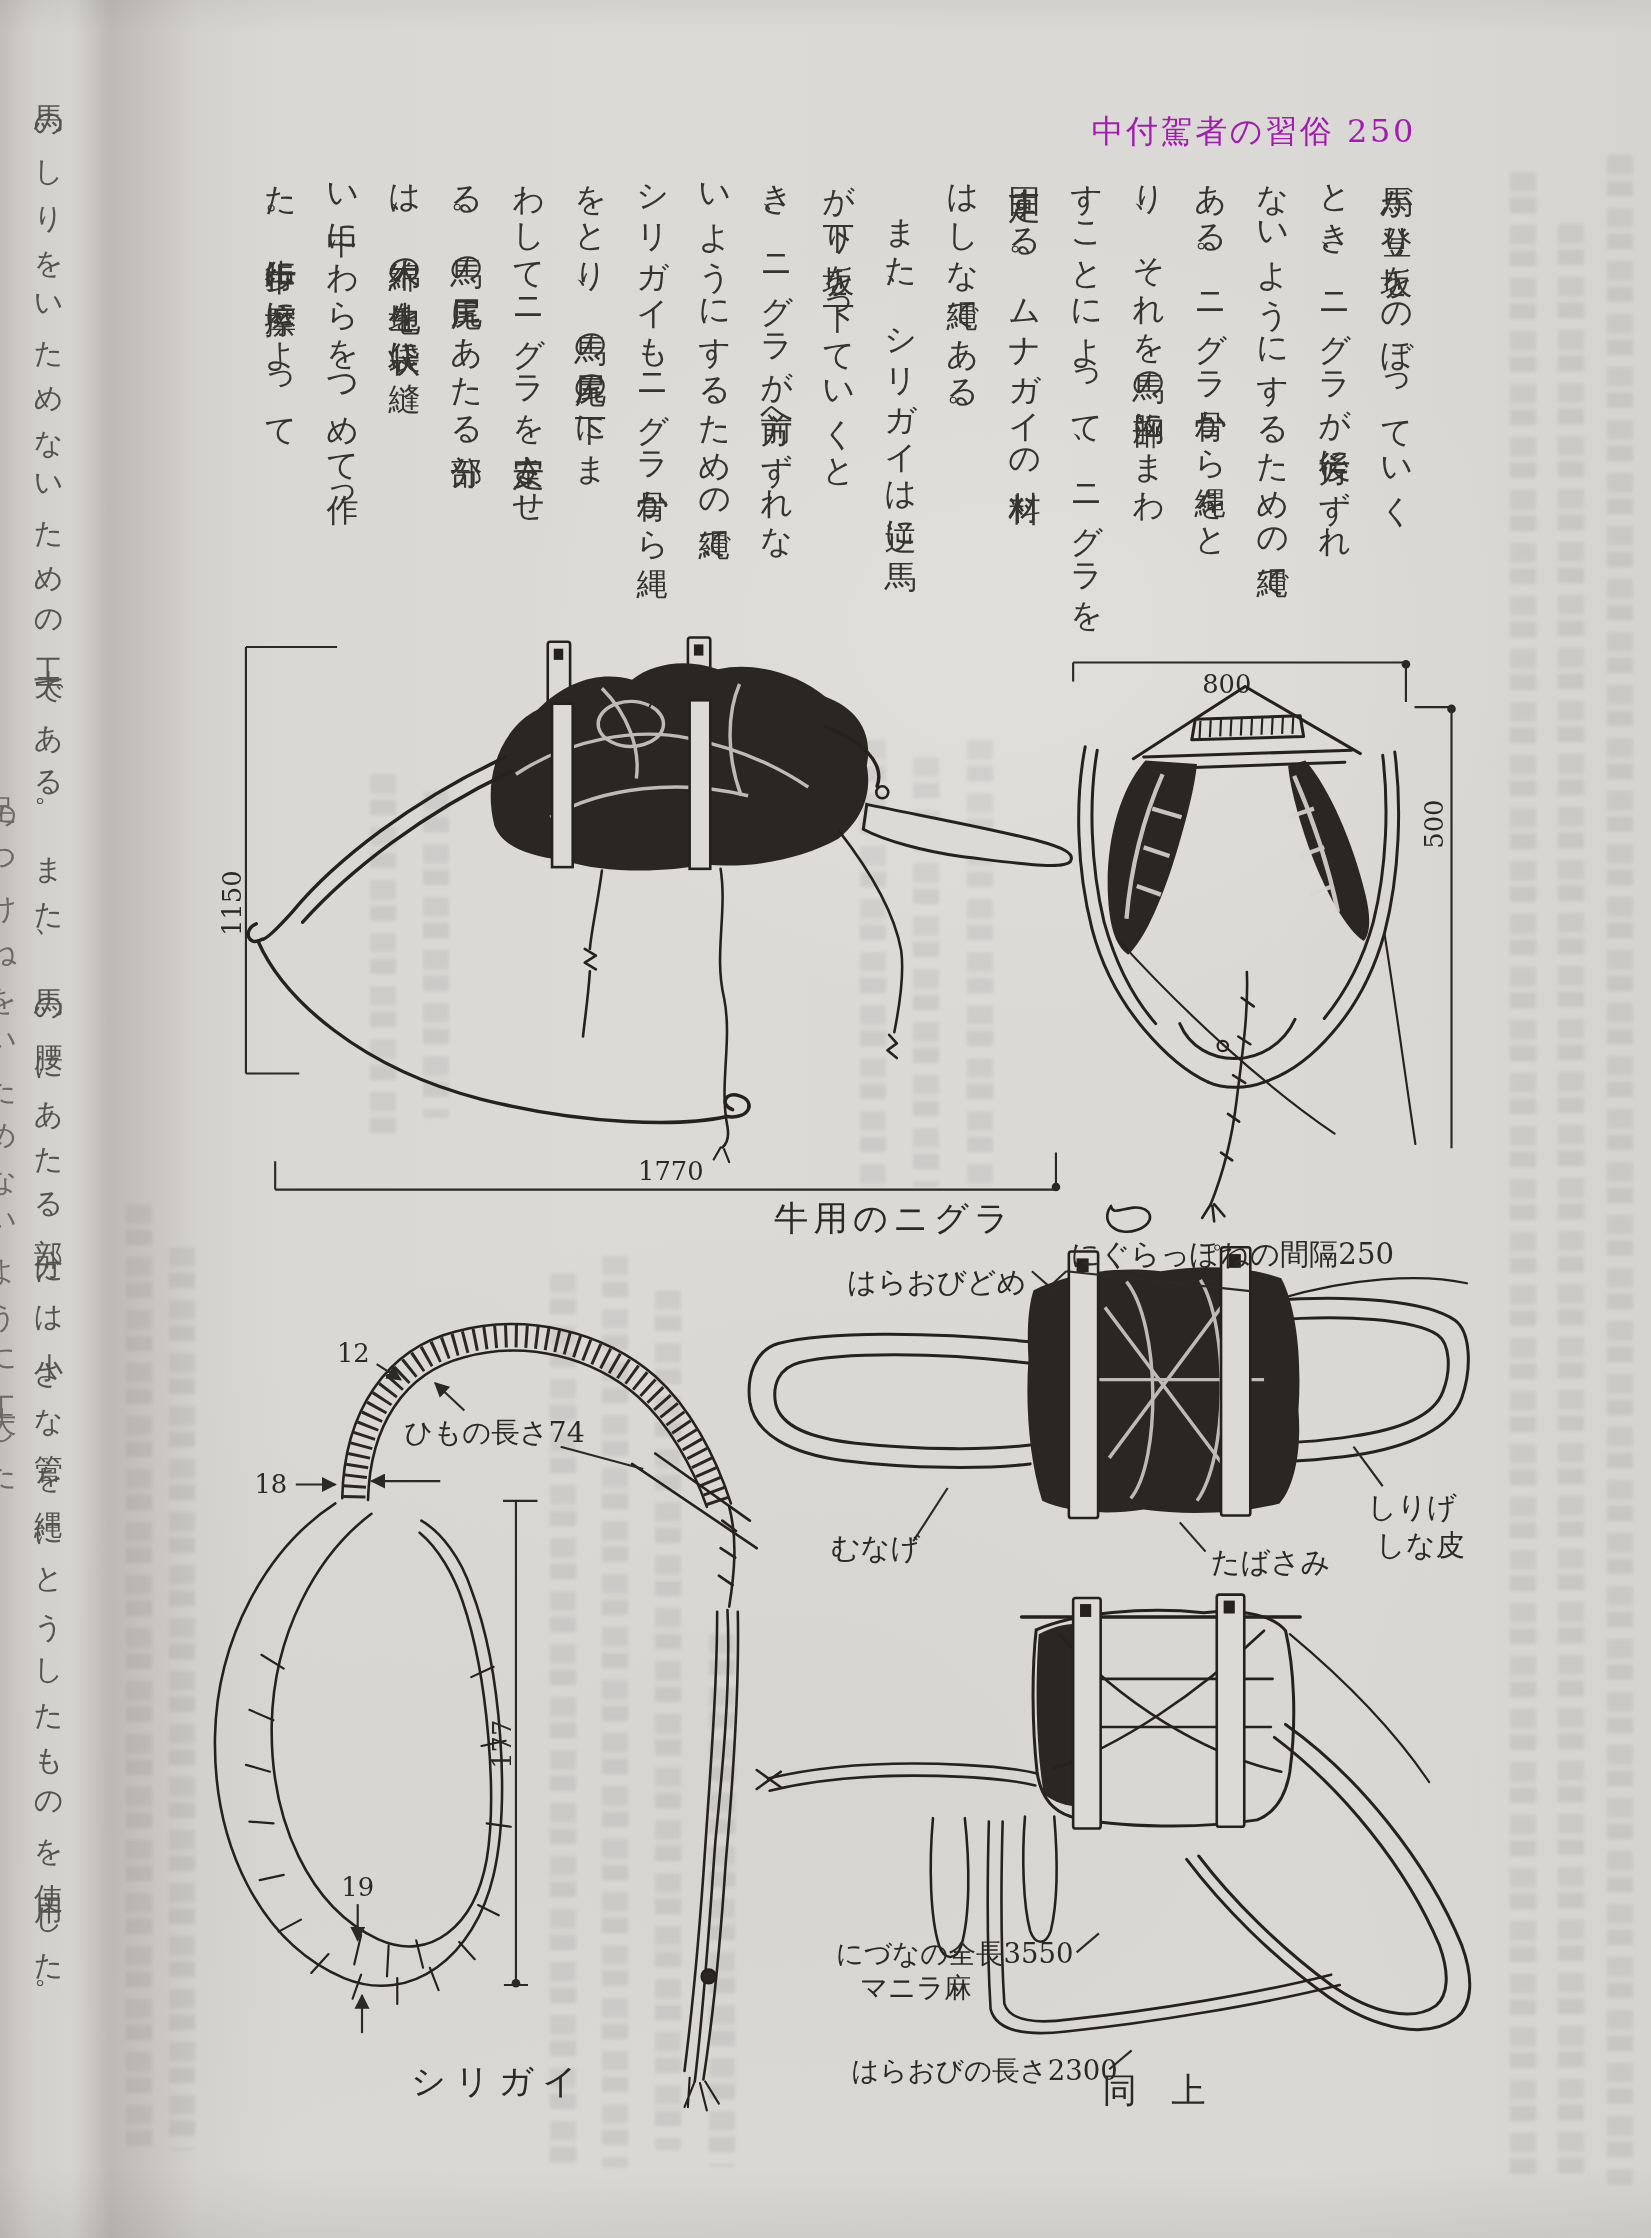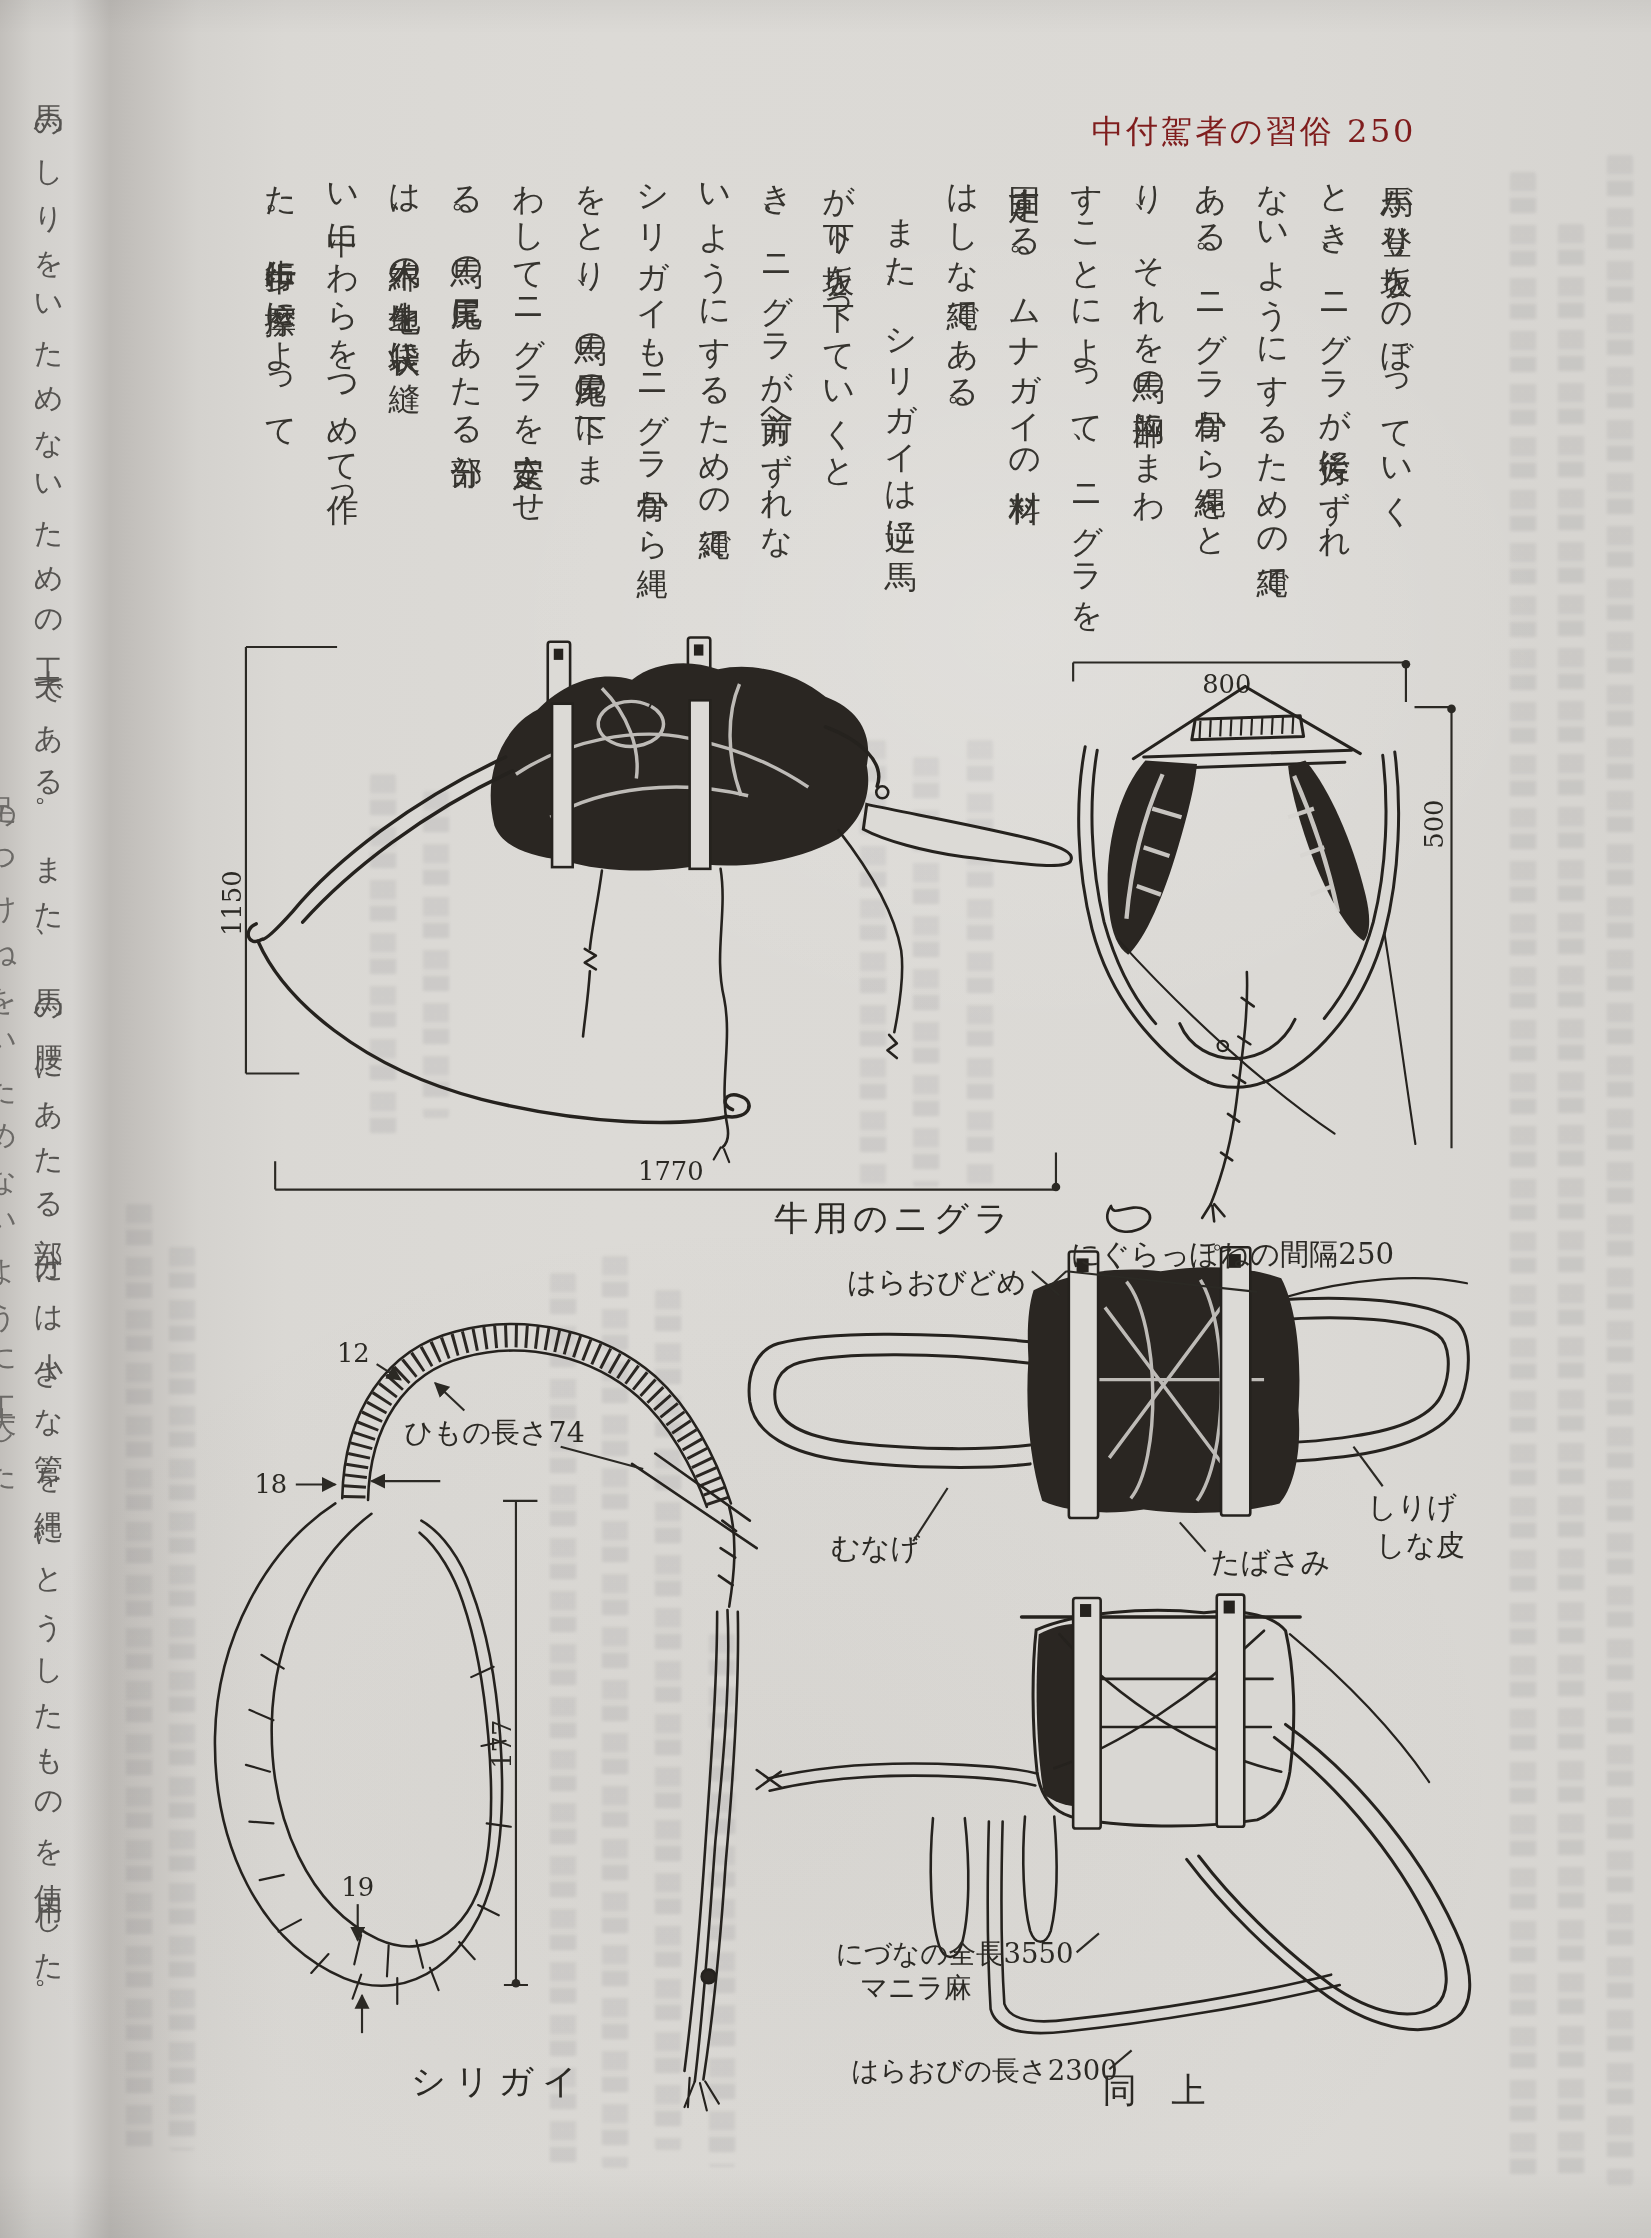--- a/index.html
+++ b/index.html
@@ -18,21 +18,21 @@
         #d4d2ce 198px,#dad8d4 284px,#dcdad6 602px,#dbd9d5 1290px,#d6d4d0 1651px);
   }
   .grain{
     position:absolute;inset:0;pointer-events:none;
     background:
       radial-gradient(ellipse 774px 602px at 62% 28%, rgba(255,255,255,.14), rgba(255,255,255,0) 70%),
       radial-gradient(ellipse 1032px 774px at 45% 80%, rgba(120,118,112,.05), rgba(0,0,0,0) 75%);
   }
   .header{
     position:absolute;top:110px;left:1063px;width:353px;height:43px;
-    font-size:32px;color:#7f1d1d;text-align:right;letter-spacing:2.6px;
+    font-size:32px;color:#a21caf;text-align:right;letter-spacing:2.6px;
   }
   .bodytext{
     position:absolute;top:162px;left:239px;width:1189px;height:602px;
     writing-mode:vertical-rl;
     font-size:32px;line-height:62px;letter-spacing:1.7px;color:#36342f;
   }
   .bodytext div{white-space:nowrap;}
   .edge-a{
     position:absolute;top:82px;left:24px;width:45px;height:2081px;
     writing-mode:vertical-rl;font-size:29px;letter-spacing:12px;

